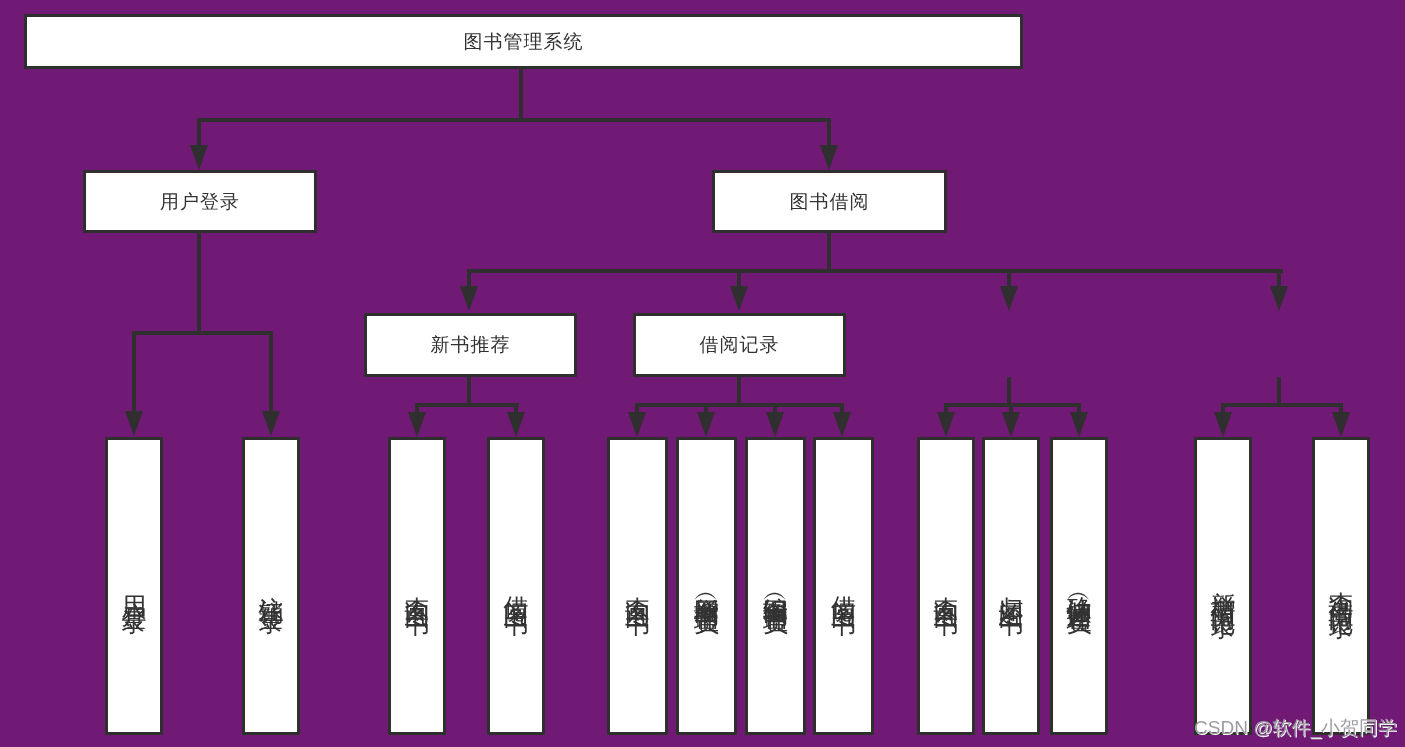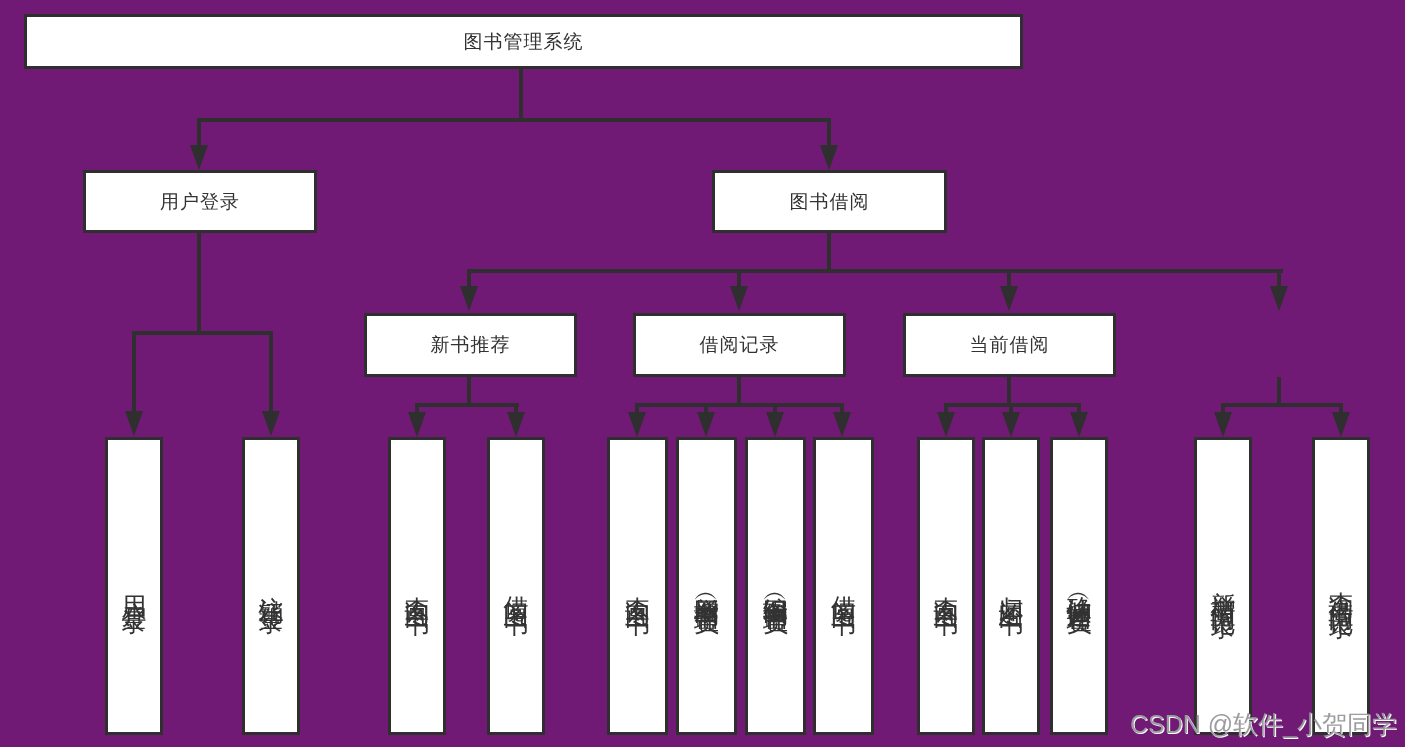--- a/index.html
+++ b/index.html
@@ -47,21 +47,21 @@
     width: 0;
     height: 0;
     border-left: 9px solid transparent;
     border-right: 9px solid transparent;
     border-top: 25px solid #2f2f2f;
   }
   .watermark {
     position: absolute;
     right: 8px;
     bottom: 6px;
-    font-size: 25px;
+    font-size: 19px;
     color: #9b9ba0;
     text-shadow: 1px 1px 0 #ffffff;
     white-space: nowrap;
     z-index: 5;
     text-align: center;
   }
 </style>
 </head>
 <body>
 
@@ -101,23 +101,20 @@
   <div class="arrow" style="left:460px; top:286px;"></div>
   <div class="arrow" style="left:730px; top:286px;"></div>
   <div class="arrow" style="left:1000px; top:286px;"></div>
   <div class="arrow" style="left:1270px; top:286px;"></div>
 
   <div class="box" style="left:364px; top:313px; width:213px; height:64px;">
     <span class="hlabel">新书推荐</span>
   </div>
   <div class="box" style="left:633px; top:313px; width:213px; height:64px;">
     <span class="hlabel">借阅记录</span>
-  </div>
-  <div class="box" style="left:903px; top:313px; width:213px; height:64px;">
-    <span class="hlabel">当前借阅</span>
   </div>
 
   <div class="line" style="left:467px; top:377px; width:4px; height:28px;"></div>
   <div class="line" style="left:415px; top:403px; width:104px; height:4px;"></div>
   <div class="line" style="left:415px; top:405px; width:4px; height:10px;"></div>
   <div class="line" style="left:514px; top:405px; width:4px; height:10px;"></div>
   <div class="arrow" style="left:408px; top:412px;"></div>
   <div class="arrow" style="left:507px; top:412px;"></div>
 
   <div class="line" style="left:737px; top:377px; width:4px; height:28px;"></div>

